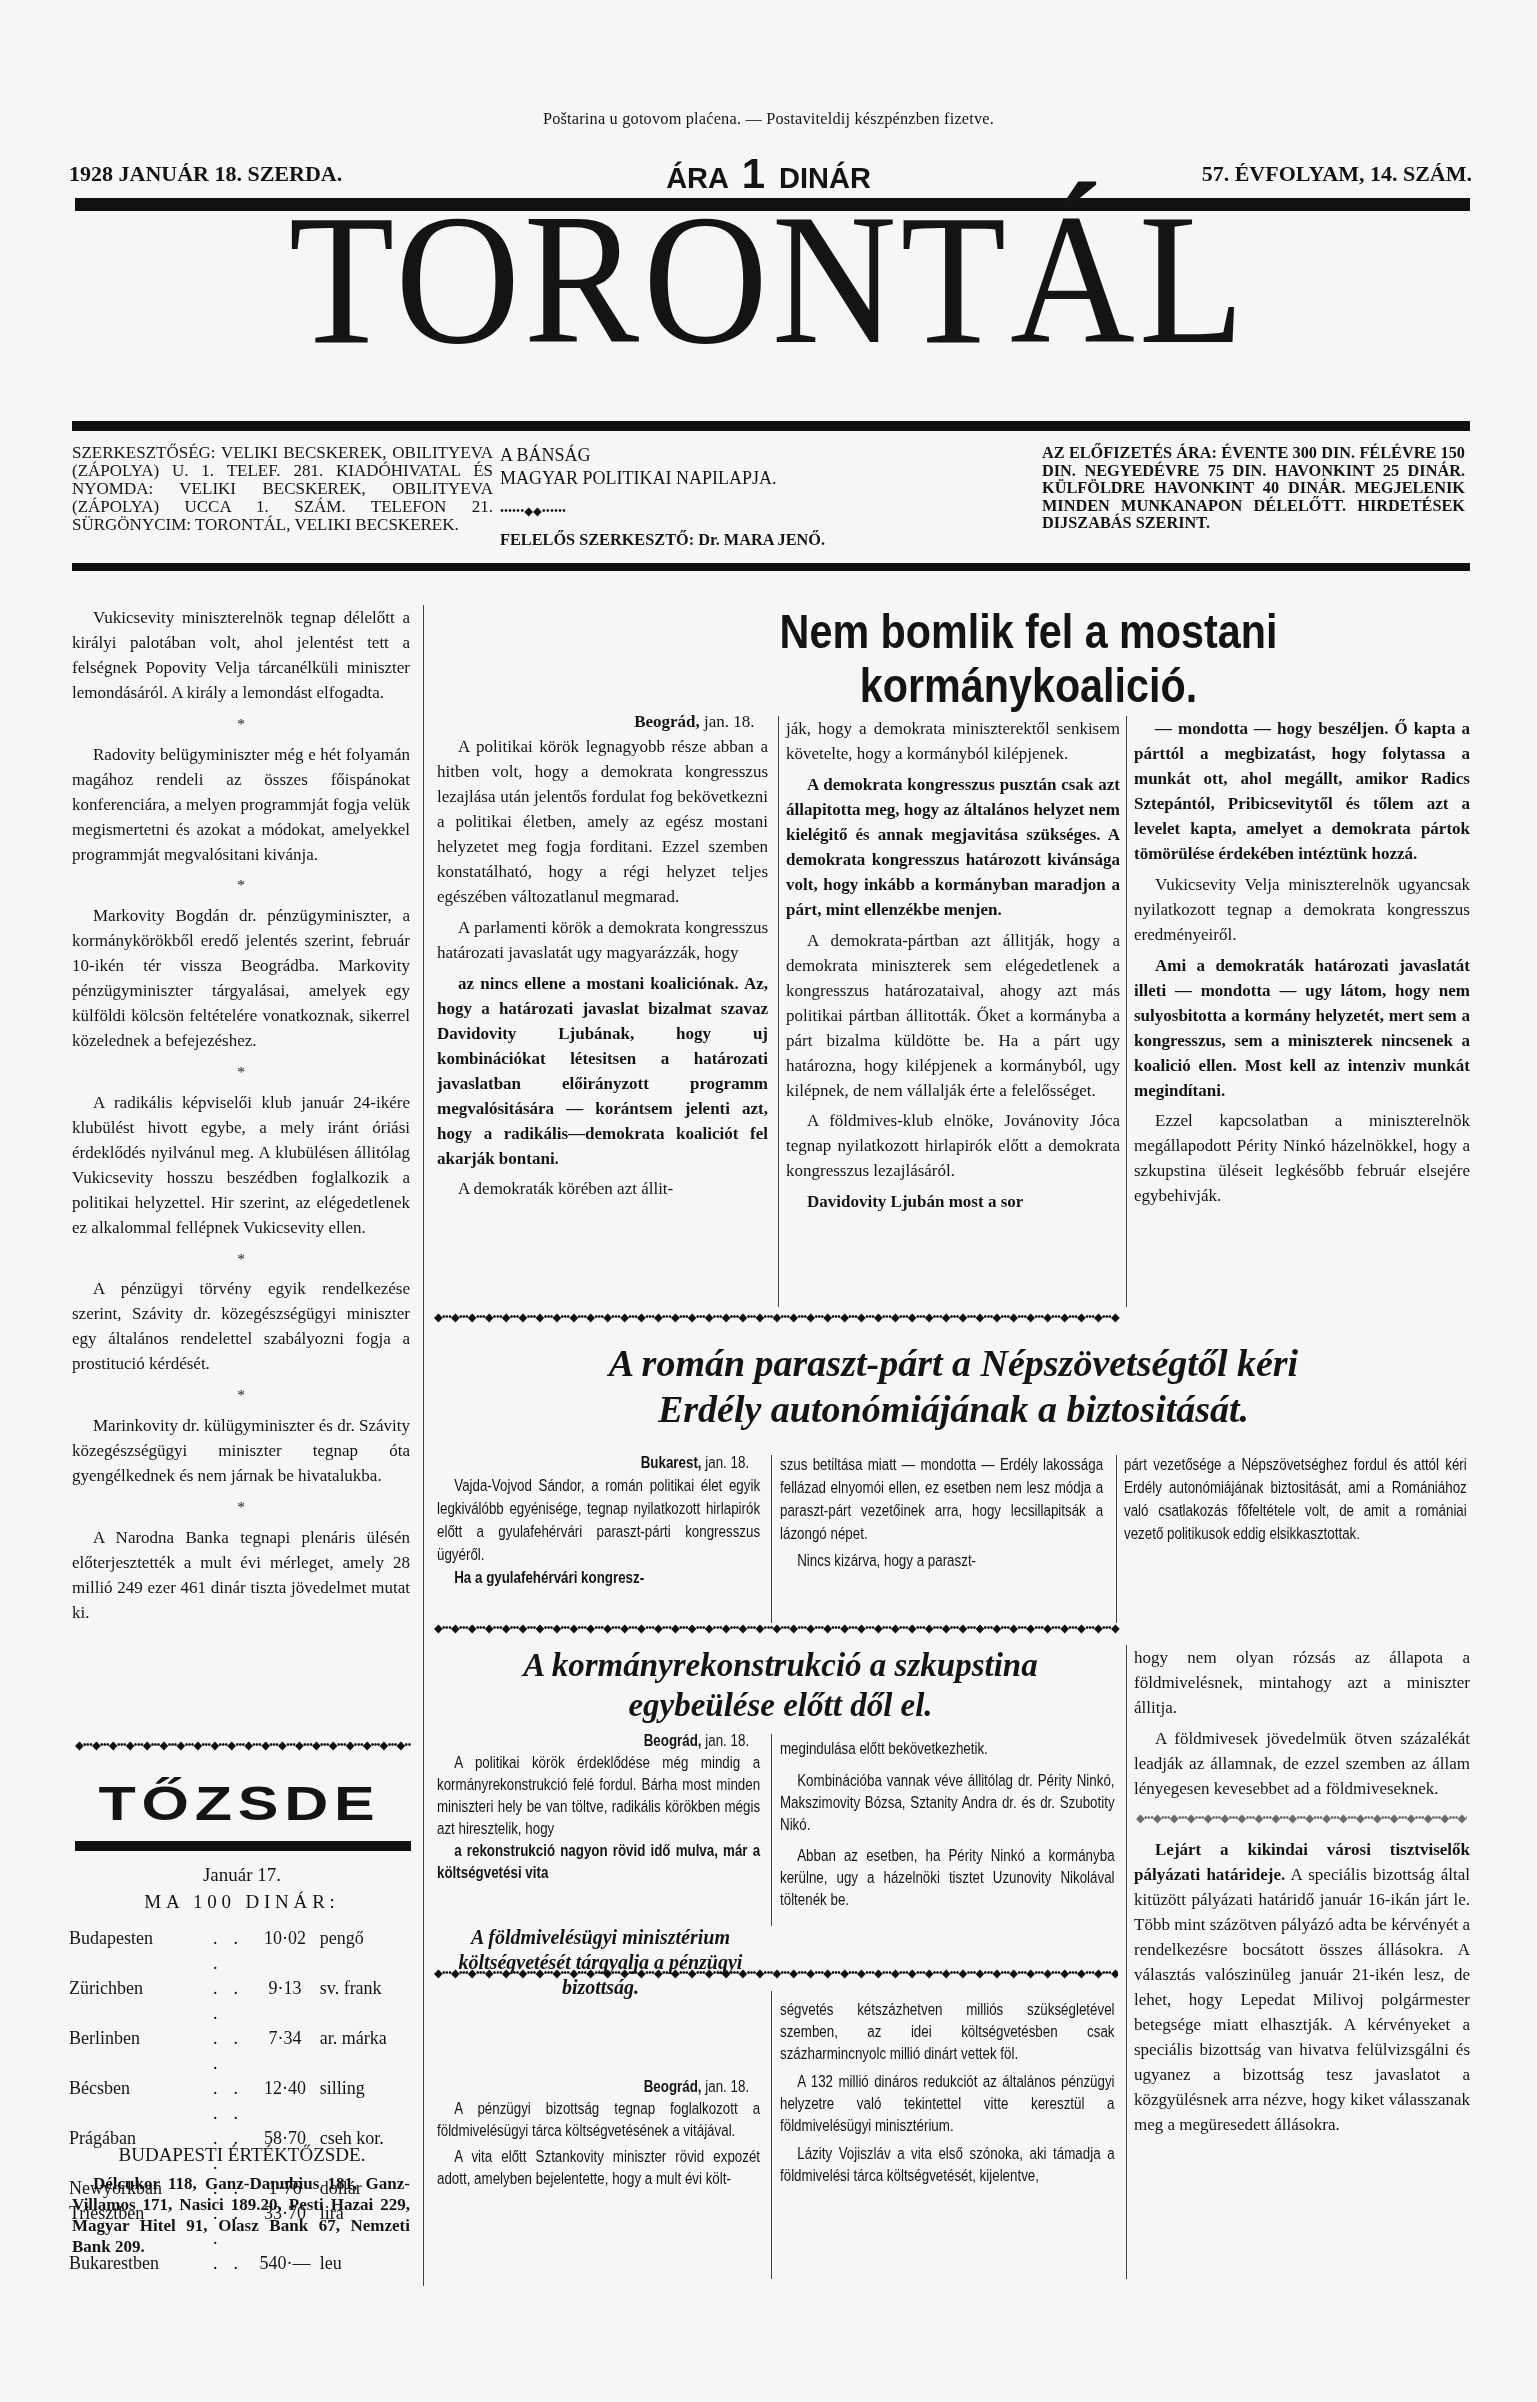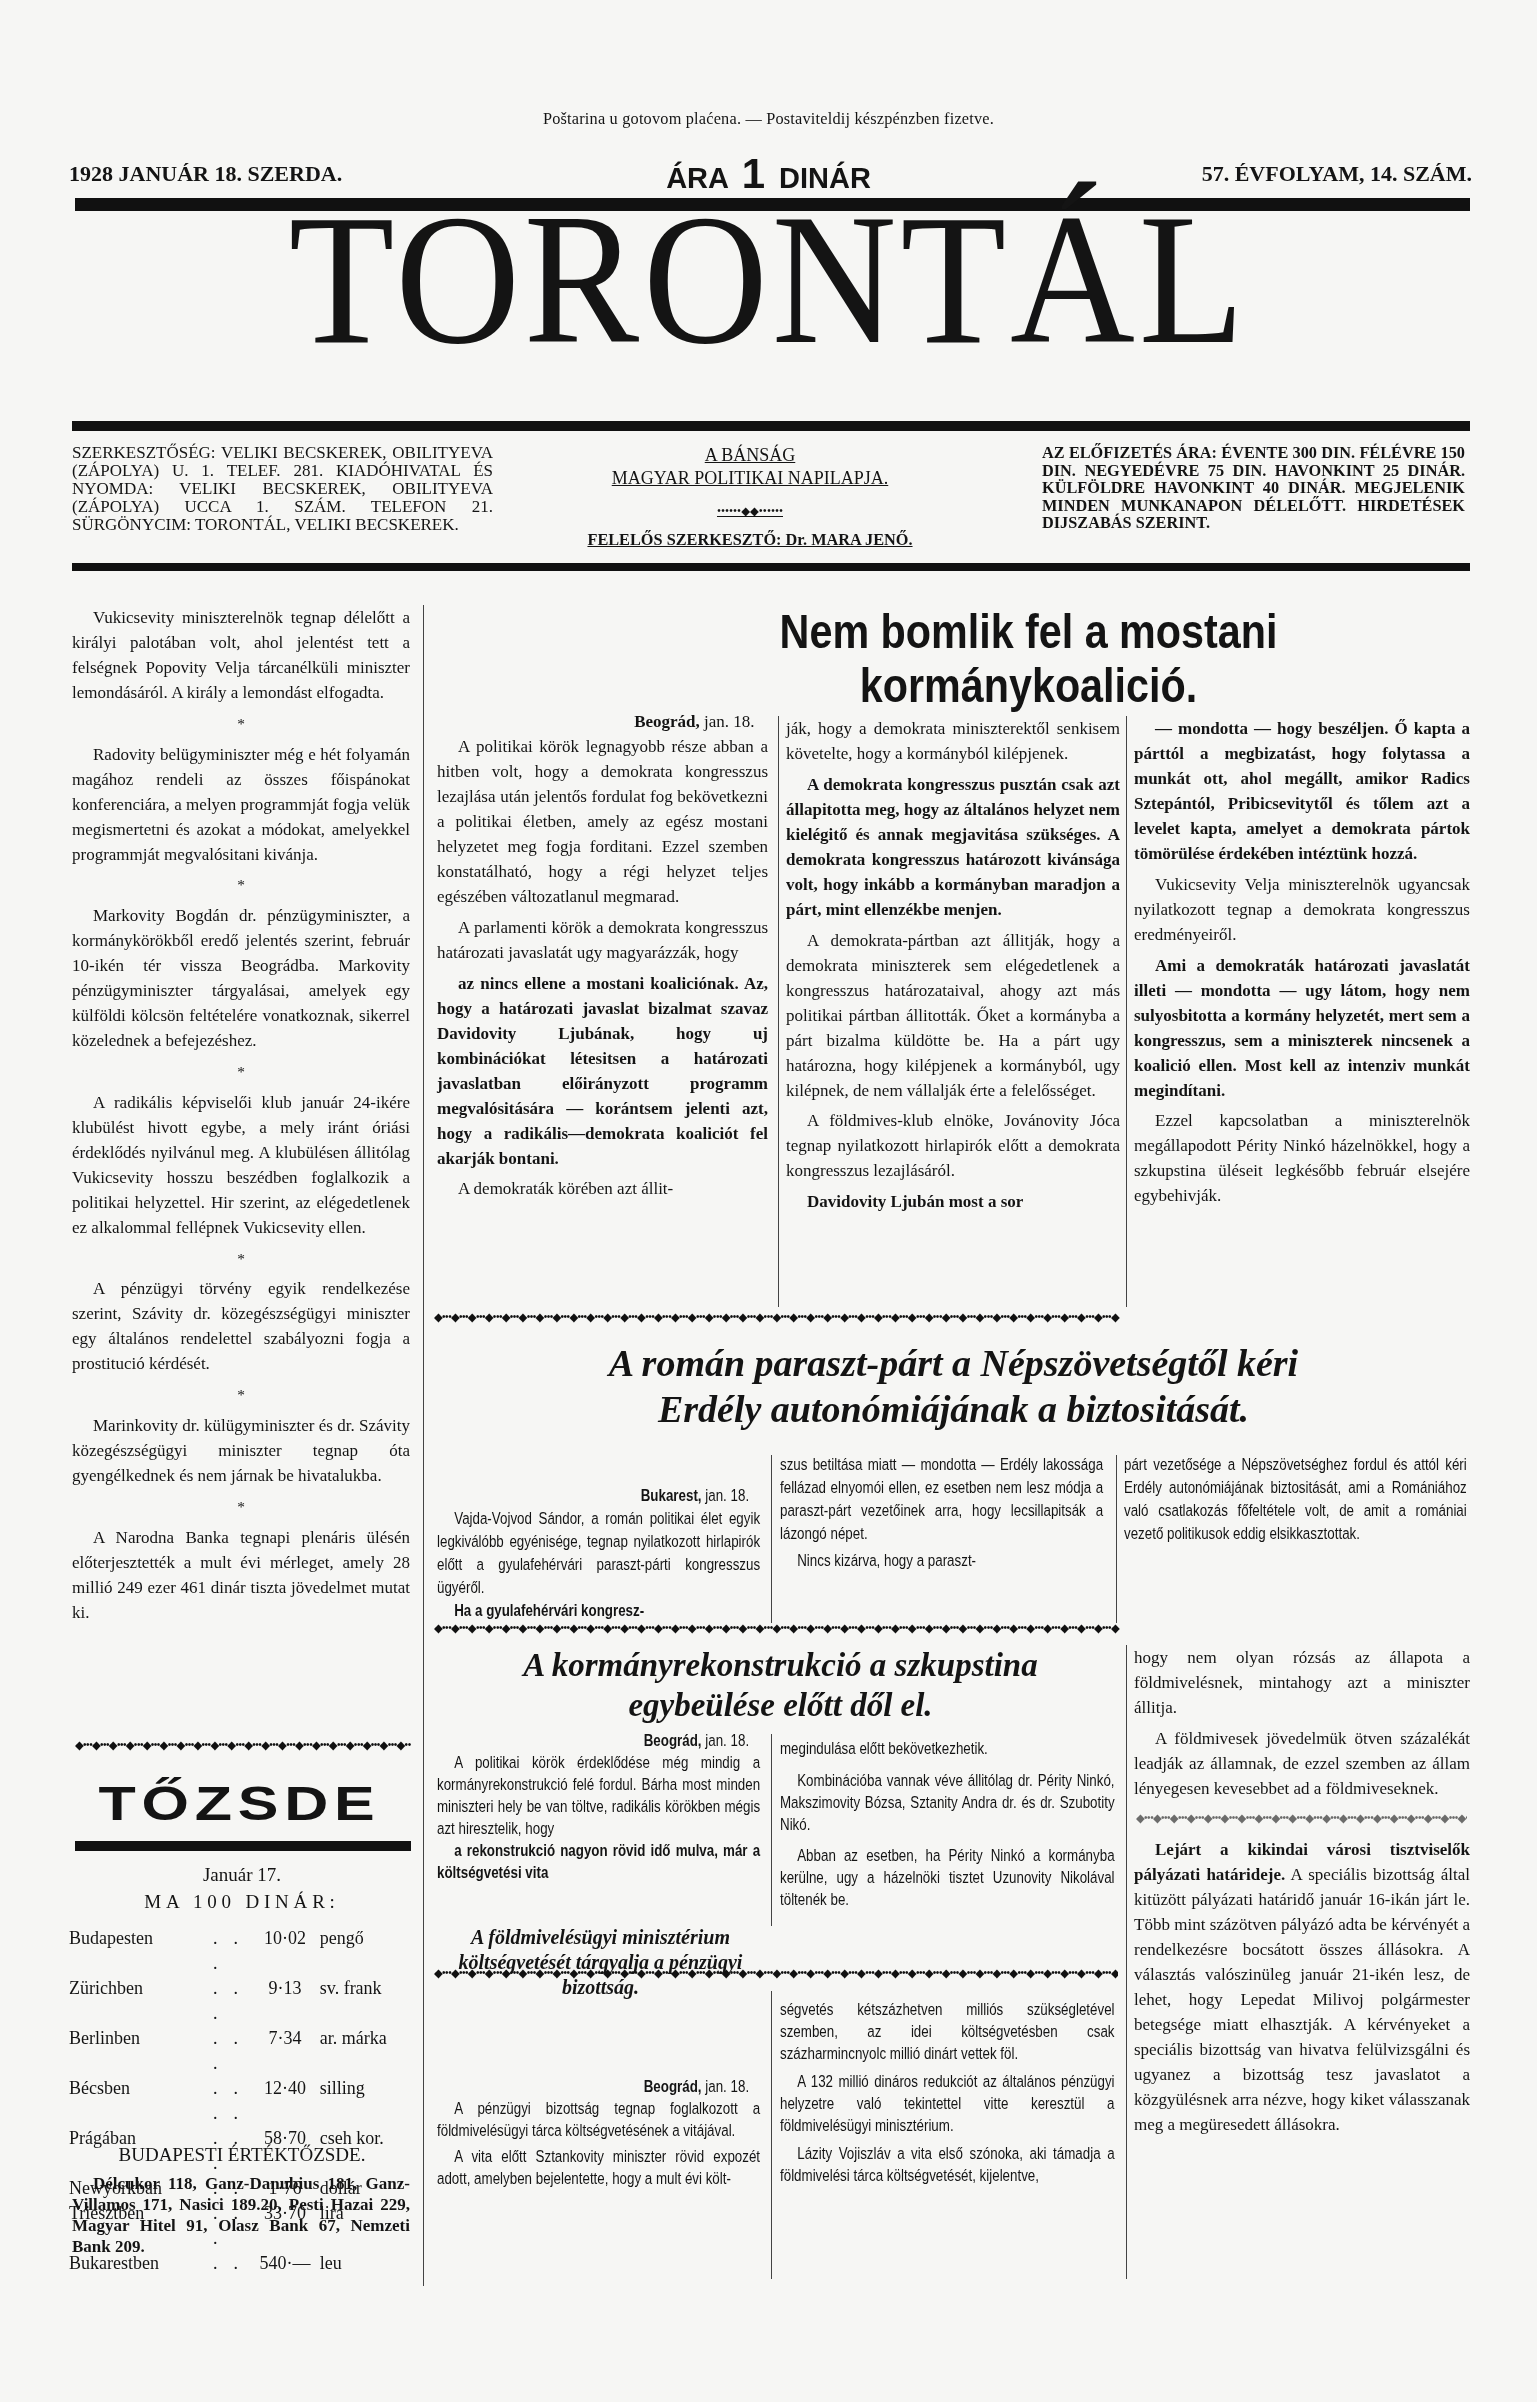--- a/index.html
+++ b/index.html
@@ -10,21 +10,21 @@
   }
   .abs { position: absolute; }
   .postal { left: 0; width: 1537px; top: 109px; text-align: center; font-size: 16.3px; letter-spacing: 0.2px; }
   .dateline { left: 69px; top: 161px; font-size: 22px; font-weight: bold; }
   .price { left: 0; width: 1537px; top: 150px; text-align: center; font-family: "Liberation Sans", sans-serif; font-weight: bold; font-size: 29px; }
   .price .one { font-size: 42px; margin: 0 5.8px; }
   .issue { right: 65px; top: 161px; font-size: 22px; font-weight: bold; }
   .rule-thick { background: #111; }
   .masthead-title { left: 0; width: 1537px; top: 192px; text-align: center; font-size: 173px; letter-spacing: 3.8px; font-family: "Liberation Serif", serif; line-height: 1; transform: scaleY(1.08); }
   .impr-left { left: 72px; top: 444px; width: 421px; font-size: 17px; font-weight: normal; line-height: 18px; text-align: justify; text-transform: uppercase; }
-  .impr-center { left: 500px; width: 500px; top: 444px; text-align: center; font-size: 18px; line-height: 23px; text-decoration: underline; }
+  .impr-center { left: 500px; width: 500px; top: 444px; font-size: 18px; line-height: 23px; }
   .impr-right { left: 1042px; top: 444px; width: 423px; font-size: 16.3px; line-height: 17.5px; font-weight: bold; text-align: justify; }
   .col { font-size: 17px; line-height: 25px; text-align: justify; hyphens: manual; }
   .col p { margin: 0 0 5.8px 0; text-indent: 21px; }
   .col p.b { font-weight: bold; }
   .col p.cont { text-indent: 0; }
   .star { text-align: center; margin: 1.9px 0 5.8px; font-size: 15.4px; }
   .vrule { width: 1px; background: #444; }
   .dots { height: 13.4px; overflow: hidden; white-space: nowrap; font-size: 11.5px; letter-spacing: -1px; line-height: 13.4px; color: #111; }
   .headline1 { left: 596px; width: 865px; top: 605px; text-align: center; font-family: "Liberation Sans", sans-serif; font-weight: bold; font-size: 48px; line-height: 54px; transform: scaleX(0.86); transform-origin: center top; }
   .dl { text-align: right; padding-right: 13.4px; }
@@ -170,21 +170,21 @@
   <p class="b">Ami a demokraták határozati javaslatát illeti — mondotta — ugy látom, hogy nem sulyosbitotta a kormány helyzetét, mert sem a kongresszus, sem a miniszterek nincsenek a koalició ellen. Most kell az intenziv munkát megindítani.</p>
   <p>Ezzel kapcsolatban a miniszterelnök megállapodott Périty Ninkó házelnökkel, hogy a szkupstina üléseit legkésőbb február elsejére egybehivják.</p>
 </div>
 
 <div class="abs dots" style="left:434px;top:1311px;width:1038px;">◆•••◆•••◆•••◆•••◆•••◆•••◆•••◆•••◆•••◆•••◆•••◆•••◆•••◆•••◆•••◆•••◆•••◆•••◆•••◆•••◆•••◆•••◆•••◆•••◆•••◆•••◆•••◆•••◆•••◆•••◆•••◆•••◆•••◆•••◆•••◆•••◆•••◆•••◆•••◆•••◆</div>
 
 <div class="abs ital-head" style="left:437px;top:1340px;width:1033px;font-size:38px;line-height:46px;">
   <div>A román paraszt-párt a Népszövetségtől kéri</div>
   <div>Erdély autonómiájának a biztositását.</div>
 </div>
-<div class="abs" style="left:437px;top:1451px;width:327px;margin-top:33px;">
+<div class="abs" style="left:437px;top:1451px;width:327px;">
   <div class="cond" style="width:394px;line-height:23px;">
     <div class="dl"><b>Bukarest,</b> <span>jan. 18.</span></div>
     <div style="text-indent:21px;text-align:justify;">Vajda-Vojvod Sándor, a román politikai élet egyik legkiválóbb egyénisége, tegnap nyilatkozott hirlapirók előtt a gyulafehérvári paraszt-párti kongresszus ügyéről.</div>
     <div style="text-indent:21px;font-weight:bold;">Ha a gyulafehérvári kongresz-</div>
   </div>
 </div>
 <div class="abs vrule" style="left:771px;top:1455px;height:168px;"></div>
 <div class="abs" style="left:780px;top:1453px;width:327px;">
   <div class="cond" style="width:394px;line-height:23px;">
     <div style="text-align:justify;">szus betiltása miatt — mondotta — Erdély lakossága fellázad elnyomói ellen, ez esetben nem lesz módja a paraszt-párt vezetőinek arra, hogy lecsillapitsák a lázongó népet.</div>

